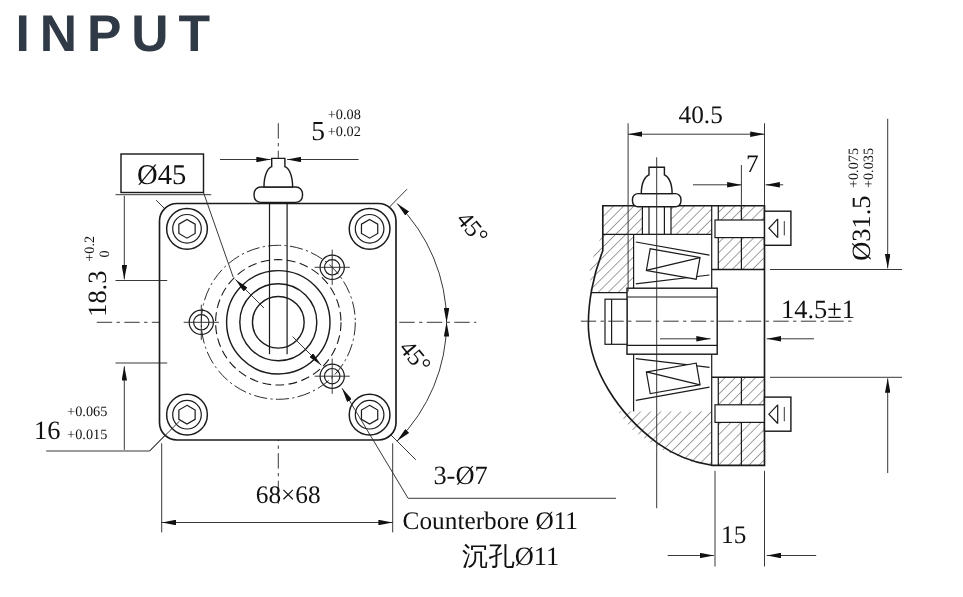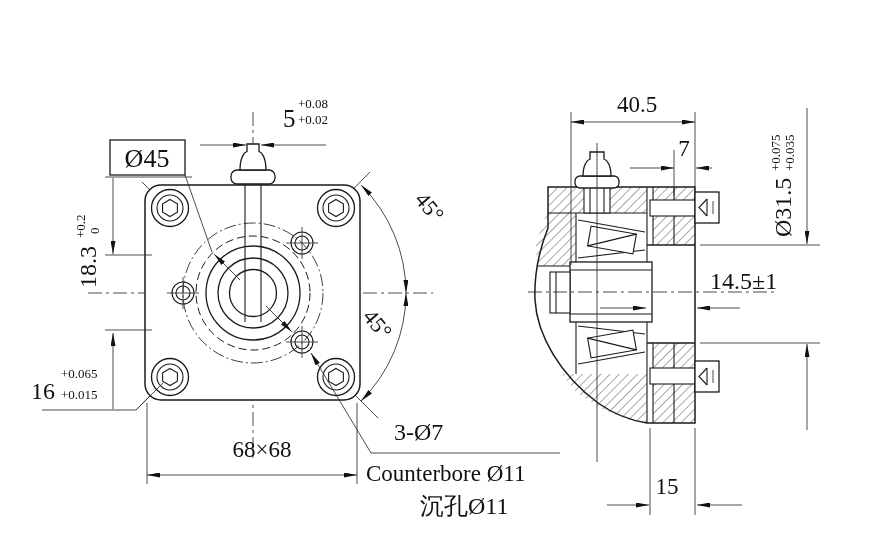--- a/index.html
+++ b/index.html
@@ -17,20 +17,21 @@
   .cd{stroke:#2a2a2a;stroke-width:0.9;fill:none;stroke-dasharray:12 3 2 3;}
   .wf{fill:#ffffff;}
   .dtxt{font-size:23px;}
   .ttxt{font-size:13px;}
   .ntxt{font-size:22px;}
 </style>
 </head>
 <body>
 
 <div id="stage">
+  <div id="title">INPUT</div>
 
   <svg width="875" height="543" viewBox="0 0 875 543">
     <defs>
       <marker id="arr" viewBox="0 0 13 5" refX="13" refY="2.5" markerWidth="13" markerHeight="5" markerUnits="userSpaceOnUse" orient="auto">
         <path d="M0,0 L13,2.5 L0,5 Z" fill="#111"></path>
       </marker>
       <marker id="arrS" viewBox="0 0 13 5" refX="13" refY="2.5" markerWidth="13" markerHeight="5" markerUnits="userSpaceOnUse" orient="auto-start-reverse">
         <path d="M0,0 L13,2.5 L0,5 Z" fill="#111"></path>
       </marker>
       <pattern id="h" width="6.5" height="6.5" patternUnits="userSpaceOnUse" patternTransform="rotate(45)">

